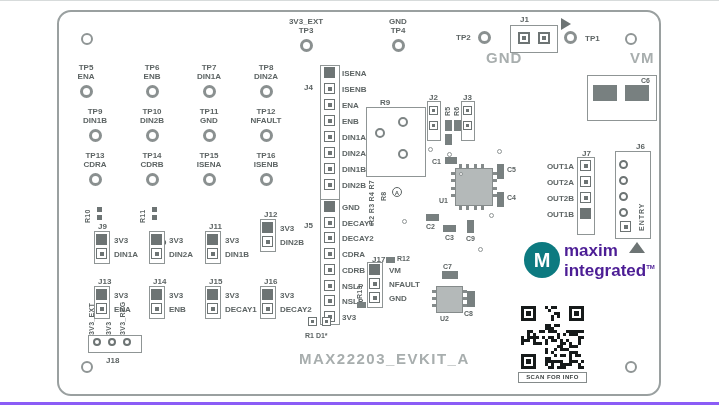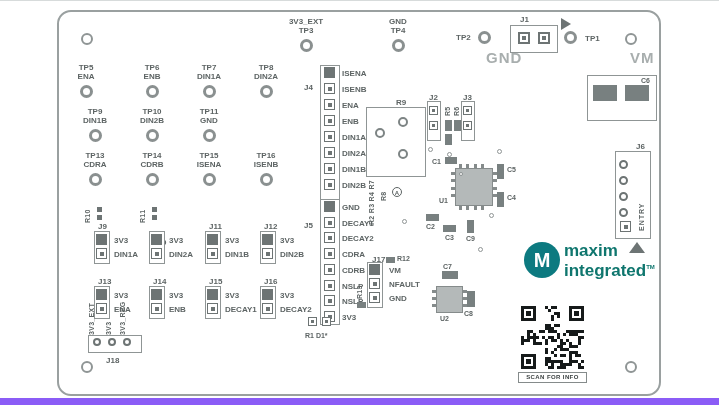--- a/index.html
+++ b/index.html
@@ -1,17 +1,17 @@
 <!DOCTYPE html>
 <html><head>
 <meta charset="utf-8">
 <style>
   *{margin:0;padding:0;box-sizing:border-box}
   body{font-family:"Liberation Sans",sans-serif;background:#fff}
-  #stage{position:relative;width:719px;height:405px;background:#fff;border-top:1px solid #d7dbdb;border-bottom:7px solid #8b5cf6;overflow:hidden}
+  #stage{position:relative;width:719px;height:405px;background:#fff;border-top:1px solid #d7dbdb;border-bottom:3px solid #8b5cf6;overflow:hidden}
   .abs{position:absolute}
   .board{left:57px;top:9px;width:604px;height:386px;border:2px solid #9aa0a0;border-radius:14px;background:#fff}
   .hole{width:12px;height:12px;border:2px solid #8f9595;border-radius:50%;background:#fff}
   .lbl{font-size:8px;font-weight:bold;color:#5d6464;line-height:9px;white-space:nowrap}
   .lbl7{font-size:7px;font-weight:bold;color:#5d6464;line-height:8px;white-space:nowrap}
   .vtext{writing-mode:vertical-rl;transform:rotate(180deg);font-size:7px;font-weight:bold;color:#5d6464;letter-spacing:.3px;white-space:nowrap}
   .tpb{text-align:center}
   .tpc{width:13px;height:13px;border:3px solid #8a9090;border-radius:50%;background:#fff}
   .tpb .tpc{margin:4px auto 0}
   .pin{position:absolute;width:11px;height:11px;border:1.5px solid #6d7474;background:#fff}
@@ -32,21 +32,21 @@
   .dot{width:4px;height:4px;border-radius:50%;background:#fff;border:1px solid #8a9090}
   .stub-v{width:4px;height:30px;background:repeating-linear-gradient(180deg,#858b8b 0 3px,transparent 3px 7.5px)}
   .stub-h{width:30px;height:4px;background:repeating-linear-gradient(90deg,#858b8b 0 3px,transparent 3px 7.5px)}
   .stub-v2{width:4px;height:19px;background:repeating-linear-gradient(180deg,#858b8b 0 3px,transparent 3px 7px)}
   .big{font-size:15px;font-weight:bold;color:#a8aeae;letter-spacing:1px}
   .title{font-size:15px;font-weight:bold;color:#a8aeae;letter-spacing:1.5px}
   .tri-r{width:0;height:0;border-top:6px solid transparent;border-bottom:6px solid transparent;border-left:10px solid #6d7474}
   .tri-u{width:0;height:0;border-left:8px solid transparent;border-right:8px solid transparent;border-bottom:11px solid #6d7474}
   .amm{width:10px;height:10px;border:1.5px solid #5d6464;border-radius:50%;font-size:6px;font-weight:bold;color:#5d6464;text-align:center;line-height:10px;background:#fff}
   .logo-circle{width:36px;height:36px;border-radius:50%;background:#0d7a80;color:#fff;font-size:20px;font-weight:bold;text-align:center;line-height:36px}
-  .logo-word{font-size:17px;font-weight:bold;color:#0f766e;line-height:17px;white-space:nowrap}
+  .logo-word{font-size:17px;font-weight:bold;color:#4c1d95;line-height:17px;white-space:nowrap}
   .logo-word .tm{font-size:6px;vertical-align:super;font-weight:bold}
   .qr{width:63px;height:63px;background:#fff}
   .finder{position:absolute;width:15px;height:15px;border:3px solid #161a1a;background:#fff}
   .finder::after{content:"";position:absolute;left:2px;top:2px;width:5px;height:5px;background:#161a1a}
   [data-name="qr-modules"]{position:absolute;inset:0}
   [data-name="qr-modules"] i{position:absolute;width:3px;height:3px;background:#161a1a}
   .caption{border:1px solid #858b8b;background:#fff;font-size:6px;font-weight:bold;color:#3c4242;letter-spacing:.4px;text-align:center;line-height:9px}
 </style>
 </head>
 <body>
@@ -115,20 +115,25 @@
       <div class="tpc" data-name="testpoint-pad"></div>
     </div>
   <div class="abs tpb" style="left:122px;top:106px;width:60px" data-name="testpoint">
       <div class="lbl" data-name="testpoint-ref">TP10</div>
       <div class="lbl" data-name="testpoint-signal">DIN2B</div>
       <div class="tpc" data-name="testpoint-pad"></div>
     </div>
   <div class="abs tpb" style="left:179px;top:106px;width:60px" data-name="testpoint">
       <div class="lbl" data-name="testpoint-ref">TP11</div>
       <div class="lbl" data-name="testpoint-signal">GND</div>
+      <div class="tpc" data-name="testpoint-pad"></div>
+    </div>
+  <div class="abs tpb" style="left:236px;top:106px;width:60px" data-name="testpoint">
+      <div class="lbl" data-name="testpoint-ref">TP12</div>
+      <div class="lbl" data-name="testpoint-signal">NFAULT</div>
       <div class="tpc" data-name="testpoint-pad"></div>
     </div>
   <div class="abs tpb" style="left:65px;top:150px;width:60px" data-name="testpoint">
       <div class="lbl" data-name="testpoint-ref">TP13</div>
       <div class="lbl" data-name="testpoint-signal">CDRA</div>
       <div class="tpc" data-name="testpoint-pad"></div>
     </div>
   <div class="abs tpb" style="left:122px;top:150px;width:60px" data-name="testpoint">
       <div class="lbl" data-name="testpoint-ref">TP14</div>
       <div class="lbl" data-name="testpoint-signal">CDRB</div>
@@ -180,21 +185,21 @@
     <div class="abs lbl" style="left:38px;top:6px" data-name="pin-label">GND</div>
     <div class="abs lbl" style="left:38px;top:22px" data-name="pin-label">DECAY1</div>
     <div class="abs lbl" style="left:38px;top:37px" data-name="pin-label">DECAY2</div>
     <div class="abs lbl" style="left:38px;top:53px" data-name="pin-label">CDRA</div>
     <div class="abs lbl" style="left:38px;top:69px" data-name="pin-label">CDRB</div>
     <div class="abs lbl" style="left:38px;top:85px" data-name="pin-label">NSLP</div>
     <div class="abs lbl" style="left:38px;top:100px" data-name="pin-label">NSLP</div>
     <div class="abs lbl" style="left:38px;top:116px" data-name="pin-label">3V3</div>
   </div>
 
-  <div class="abs lbl" style="left:396px;top:97px" data-name="component-ref">R9</div>
+  <div class="abs lbl" style="left:380px;top:97px" data-name="component-ref">R9</div>
   <div class="abs hbox" style="left:366px;top:106px;width:60px;height:70px;background:transparent" data-name="resistor-r9-outline"></div>
   <div class="abs crc" style="left:375px;top:127px" data-name="pad"></div>
   <div class="abs crc" style="left:398px;top:116px" data-name="pad"></div>
   <div class="abs crc" style="left:398px;top:148px" data-name="pad"></div>
 
   <div class="abs vtext" style="left:368px;top:180px;height:44px" data-name="component-ref-cluster">R2 R3 R4 R7</div>
   <div class="abs vtext" style="left:380px;top:184px;height:16px" data-name="component-ref">R8</div>
   <div class="abs amm" style="left:392px;top:186px" data-name="ammeter-symbol-icon">A</div>
 
   <div class="abs lbl" style="left:429px;top:92px" data-name="header-ref">J2</div>
@@ -255,20 +260,32 @@
 
   <div class="abs lbl7" style="left:443px;top:262px" data-name="component-ref">C7</div>
   <div class="abs cap" style="left:442px;top:270px;width:16px;height:8px" data-name="capacitor-body"></div>
   <div class="abs stub-v2" style="left:432px;top:289px" data-name="ic-pins"></div>
   <div class="abs stub-v2" style="left:463px;top:289px" data-name="ic-pins"></div>
   <div class="abs ic" style="left:436px;top:285px;width:27px;height:27px" data-name="ic-u2"></div>
   <div class="abs lbl7" style="left:440px;top:314px" data-name="component-ref">U2</div>
   <div class="abs cap" style="left:467px;top:290px;width:8px;height:16px" data-name="capacitor-body"></div>
   <div class="abs lbl7" style="left:464px;top:309px" data-name="component-ref">C8</div>
 
+  <div class="abs" style="left:540px;top:146px;width:62px;height:96px" data-name="header-j7">
+    <div class="abs lbl" style="left:42px;top:2px" data-name="header-ref">J7</div>
+    <div class="abs hbox" style="left:37px;top:10px;width:18px;height:78px" data-name="header-outline"></div>
+    <div class="pin" style="left:40px;top:13px" data-name="header-pin"></div>
+    <div class="pin" style="left:40px;top:29px" data-name="header-pin"></div>
+    <div class="pin" style="left:40px;top:45px" data-name="header-pin"></div>
+    <div class="pin solid" style="left:40px;top:61px" data-name="header-pin"></div>
+    <div class="abs lbl" style="left:0;top:15px;width:34px;text-align:right" data-name="pin-label">OUT1A</div>
+    <div class="abs lbl" style="left:0;top:31px;width:34px;text-align:right" data-name="pin-label">OUT2A</div>
+    <div class="abs lbl" style="left:0;top:47px;width:34px;text-align:right" data-name="pin-label">OUT2B</div>
+    <div class="abs lbl" style="left:0;top:63px;width:34px;text-align:right" data-name="pin-label">OUT1B</div>
+  </div>
 
   <div class="abs lbl" style="left:636px;top:141px" data-name="connector-ref">J6</div>
   <div class="abs hbox" style="left:615px;top:150px;width:36px;height:88px;background:transparent" data-name="connector-j6-outline"></div>
   <div class="abs crc10" style="left:619px;top:159px" data-name="connector-pad"></div>
   <div class="abs crc10" style="left:619px;top:175px" data-name="connector-pad"></div>
   <div class="abs crc10" style="left:619px;top:191px" data-name="connector-pad"></div>
   <div class="abs crc10" style="left:619px;top:207px" data-name="connector-pad"></div>
   <div class="pin" style="left:620px;top:220px" data-name="connector-pin1"></div>
   <div class="abs vtext" style="left:638px;top:158px;height:72px;letter-spacing:1px" data-name="connector-vertical-label">ENTRY</div>
   <div class="abs tri-u" style="left:629px;top:241px" data-name="pin1-arrow-icon"></div>
@@ -393,20 +410,21 @@
         <i style="left:42px;top:60px"></i>
         <i style="left:57px;top:60px"></i>
         <i style="left:60px;top:60px"></i>
       </div>
     <div class="finder" style="left:0;top:0" data-name="qr-finder-icon"></div>
     <div class="finder" style="left:48px;top:0" data-name="qr-finder-icon"></div>
     <div class="finder" style="left:0;top:48px" data-name="qr-finder-icon"></div>
   </div>
   <div class="abs caption" style="left:518px;top:371px;width:69px;height:11px" data-name="qr-caption">SCAN FOR INFO</div>
 
+  <div class="abs title" style="left:299px;top:349px" data-name="board-title">MAX22203_EVKIT_A</div>
 
   <div class="abs vtext" style="left:88px;top:286px;height:48px" data-name="j18-label">3V3_EXT</div>
   <div class="abs vtext" style="left:105px;top:304px;height:30px" data-name="j18-label">3V3</div>
   <div class="abs vtext" style="left:119px;top:286px;height:48px" data-name="j18-label">3V3_REG</div>
   <div class="abs hbox" style="left:88px;top:334px;width:54px;height:18px;background:transparent" data-name="header-j18-outline"></div>
   <div class="abs crc9" style="left:93px;top:337px" data-name="header-pad"></div>
   <div class="abs crc9" style="left:108px;top:337px" data-name="header-pad"></div>
   <div class="abs crc9" style="left:123px;top:337px" data-name="header-pad"></div>
   <div class="abs lbl" style="left:106px;top:355px" data-name="header-ref">J18</div>
 
@@ -431,21 +449,21 @@
     <div class="abs lbl" style="left:20px;top:28px" data-name="pin-label">DIN2A</div>
   </div>
   <div class="abs" style="left:205px;top:221px;width:64px;height:44px" data-name="jumper-j11">
     <div class="abs lbl" style="left:4px;top:0" data-name="jumper-ref">J11</div>
     <div class="abs hbox" style="left:0;top:9px;width:16px;height:33px" data-name="jumper-outline"></div>
     <div class="pin solid" style="left:2px;top:12px" data-name="jumper-pin"></div>
     <div class="pin" style="left:2px;top:26px" data-name="jumper-pin"></div>
     <div class="abs lbl" style="left:20px;top:14px" data-name="pin-label">3V3</div>
     <div class="abs lbl" style="left:20px;top:28px" data-name="pin-label">DIN1B</div>
   </div>
-  <div class="abs" style="left:260px;top:221px;width:64px;height:44px" data-name="jumper-j12">
+  <div class="abs" style="left:260px;top:209px;width:64px;height:44px" data-name="jumper-j12">
     <div class="abs lbl" style="left:4px;top:0" data-name="jumper-ref">J12</div>
     <div class="abs hbox" style="left:0;top:9px;width:16px;height:33px" data-name="jumper-outline"></div>
     <div class="pin solid" style="left:2px;top:12px" data-name="jumper-pin"></div>
     <div class="pin" style="left:2px;top:26px" data-name="jumper-pin"></div>
     <div class="abs lbl" style="left:20px;top:14px" data-name="pin-label">3V3</div>
     <div class="abs lbl" style="left:20px;top:28px" data-name="pin-label">DIN2B</div>
   </div>
   <div class="abs" style="left:94px;top:276px;width:64px;height:44px" data-name="jumper-j13">
     <div class="abs lbl" style="left:4px;top:0" data-name="jumper-ref">J13</div>
     <div class="abs hbox" style="left:0;top:9px;width:16px;height:33px" data-name="jumper-outline"></div>

